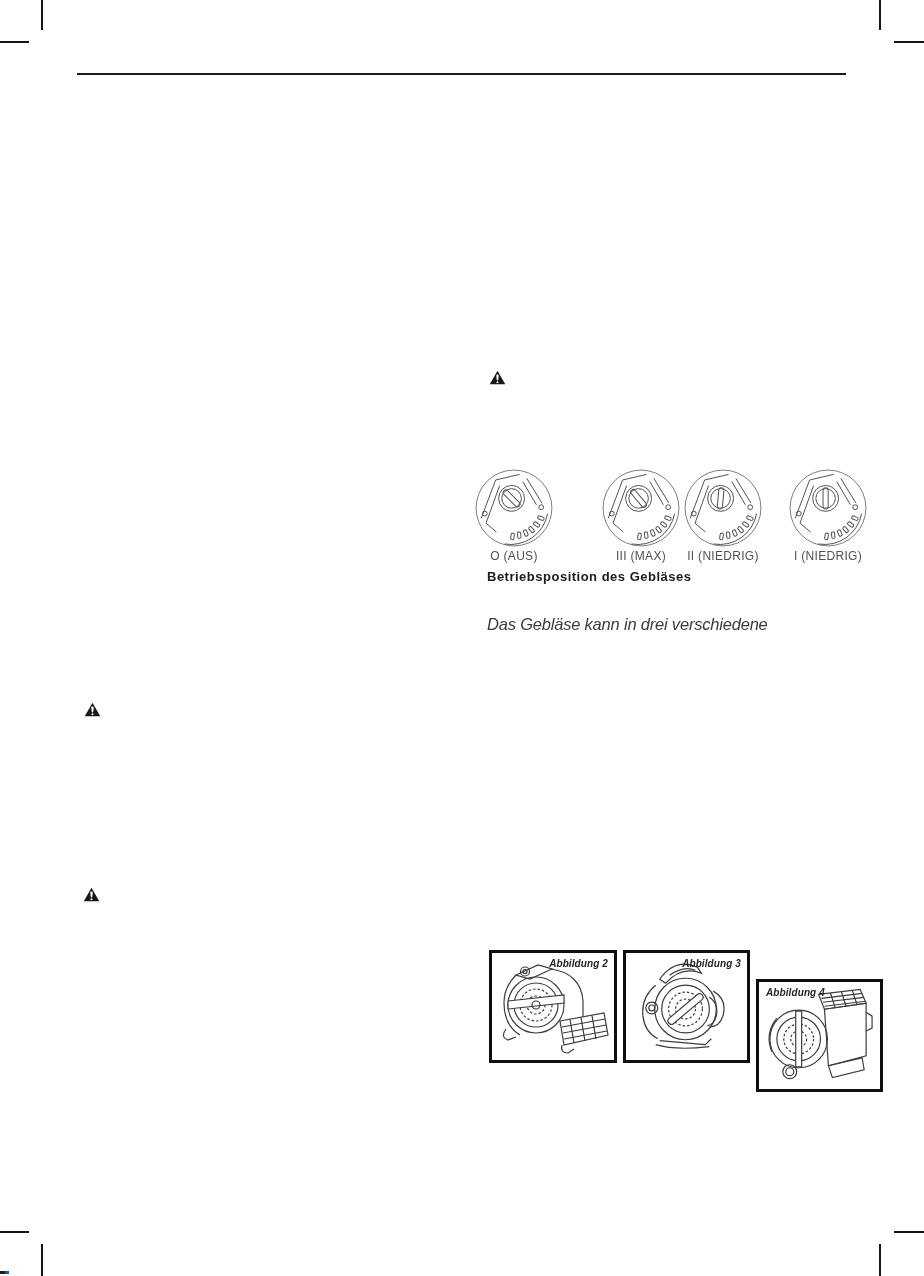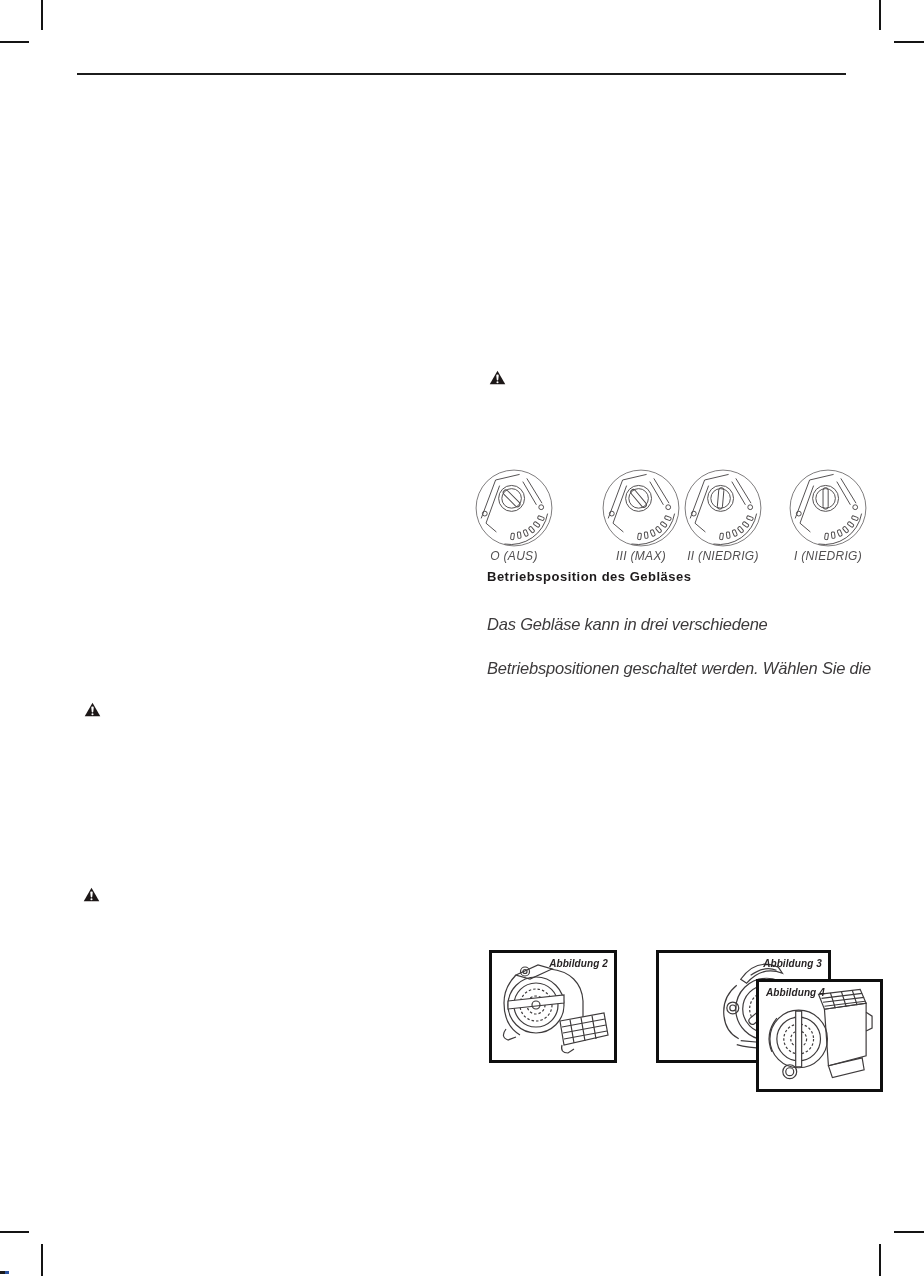--- a/index.html
+++ b/index.html
@@ -14,21 +14,21 @@
   .rule { position:absolute; background:#1c1c1c; }
 
   .warn-icon { position:absolute; width:17px; height:15px; }
   .warn-icon svg { display:block; width:100%; height:100%; }
 
   .dial { position:absolute; top:468px; width:80px; height:96px; }
   .dial svg { display:block; width:80px; height:80px; }
   .dial-label {
     position:absolute; top:82px; left:-20px; width:120px;
     text-align:center;
-    font-style:italic; font-size:12px; line-height:13px;
+    font-size:12px; line-height:13px;
     color:#525051; letter-spacing:0.3px; white-space:nowrap;
   }
 
   .section-heading {
     position:absolute; left:487px; top:569px;
     font-weight:bold; font-size:13px;
     letter-spacing:0.5px; color:#1d1a1b; white-space:nowrap;
   }
   .bodytext {
     position:absolute; left:487px; top:590px; width:385px;
@@ -202,21 +202,20 @@
         <rect x="76.5" y="67" width="4" height="8" rx="1.5" transform="rotate(-55 78 71)"></rect>
         <rect x="81.5" y="59.5" width="4" height="8" rx="1.5" transform="rotate(-70 83 63)"></rect>
       </g>
     </svg>
     <div class="dial-label">I (NIEDRIG)</div>
   </div>
 
   <div class="section-heading">Betriebsposition des Gebläses</div>
   <div class="bodytext">
     <div>Das Gebläse kann in drei verschiedene</div>
-    <div>Betriebspositionen geschaltet werden. Wählen Sie die</div>
   </div>
 
   <div class="figbox" style="left:489px; width:122px;">
     <svg viewBox="0 0 122 107">
       <g stroke="#3e3b3c" fill="none" stroke-width="1.2">
         <path d="M24,22 L46,12 L60,16 L38,26 Z"></path>
         <circle cx="33" cy="18.5" r="4.5"></circle>
           <circle cx="33" cy="18.5" r="2"></circle>
         <path d="M58,16 C78,18 90,30 91,48 L91,72 L72,84"></path>
         <path d="M24,22 C16,30 12,40 12,50 C12,66 18,76 28,82"></path>
@@ -229,21 +228,21 @@
         <path d="M68,68 L112,60 L116,82 L72,92 Z" fill="#ffffff"></path>
         <path d="M70,74 L113,66 M71,80 L114,72 M72,86 L115,78"></path>
         <path d="M78,66.5 L82,90 M89,64.5 L93,88 M100,62.5 L104,86"></path>
         <path d="M14,76 q-6,8 2,11 l8,-3"></path>
         <path d="M70,92 q-2,8 6,8 l6,-4"></path>
       </g>
     </svg>
     <div class="fig-label right">Abbildung 2</div>
   </div>
 
-  <div class="figbox" style="left:656px; width:121px;padding-left:48px;">
+  <div class="figbox" style="left:623px; width:121px;">
     <svg viewBox="0 0 122 107">
       <g stroke="#3e3b3c" fill="none" stroke-width="1.2">
         <path d="M34,26 Q50,4 72,14 L76,20 Q56,12 40,30 Z"></path>
         <path d="M44,22 Q58,12 70,17"></path>
         <circle cx="60" cy="56" r="31"></circle>
           <circle cx="60" cy="56" r="24"></circle>
         <circle cx="60" cy="56" r="17" stroke-dasharray="2.5 2"></circle>
         <circle cx="60" cy="56" r="10" stroke-dasharray="2.5 2"></circle>
         <rect x="38" y="52.5" width="44" height="7" rx="3.5" transform="rotate(-40 60 56)" fill="#ffffff"></rect>
         <path d="M30,32 C20,40 16,50 17,62 C18,74 24,82 32,86"></path>

